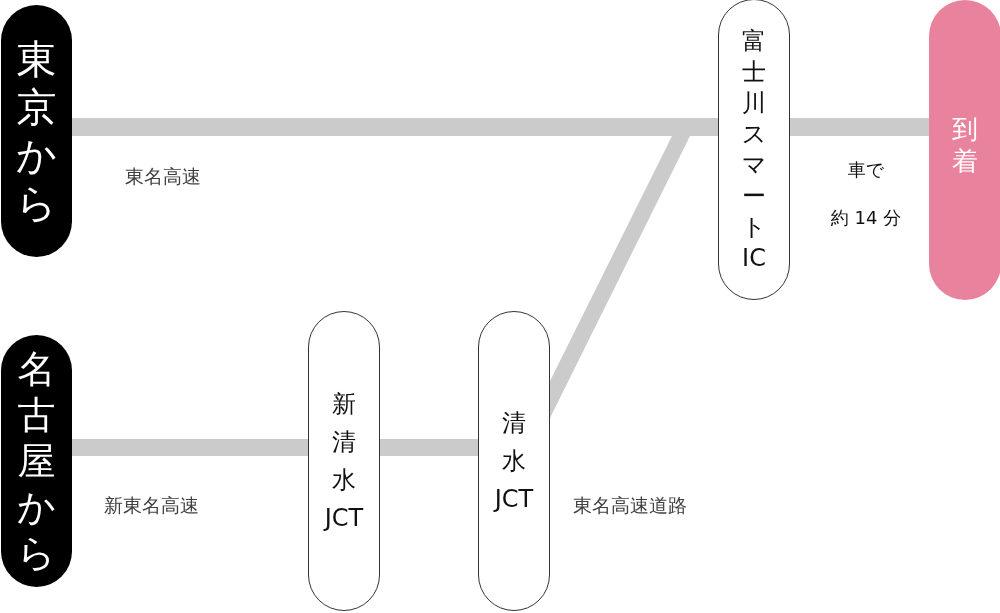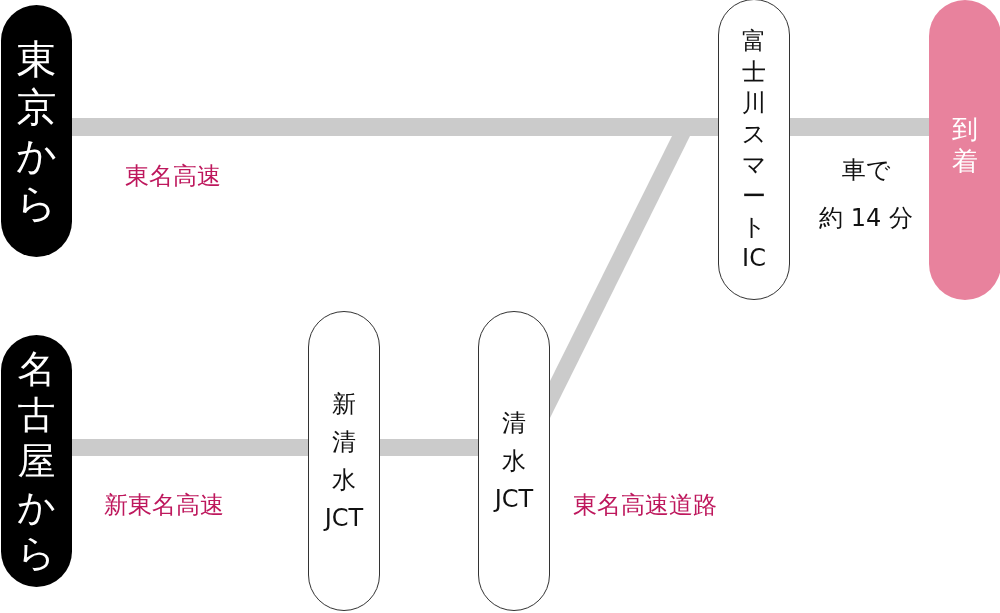--- a/index.html
+++ b/index.html
@@ -56,28 +56,28 @@
     .dest {
       background: #e8829d;
       color: #ffffff;
       border-radius: 36px;
       width: 72px;
       font-size: 26px;
       line-height: 32px;
     }
     .road-label {
       position: absolute;
-      font-size: 24px;
+      font-size: 19px;
       line-height: 30px;
       white-space: nowrap;
-      color: #be185d;
+      color: #404040;
     }
     .time-label {
       position: absolute;
-      font-size: 24px;
+      font-size: 18px;
       line-height: 48px;
       text-align: center;
       white-space: pre-line;
       color: #111111;
     }
   </style>
 </head>
 <body>
 
 <svg class="road-svg" viewBox="0 0 1000 613" xmlns="http://www.w3.org/2000/svg">

